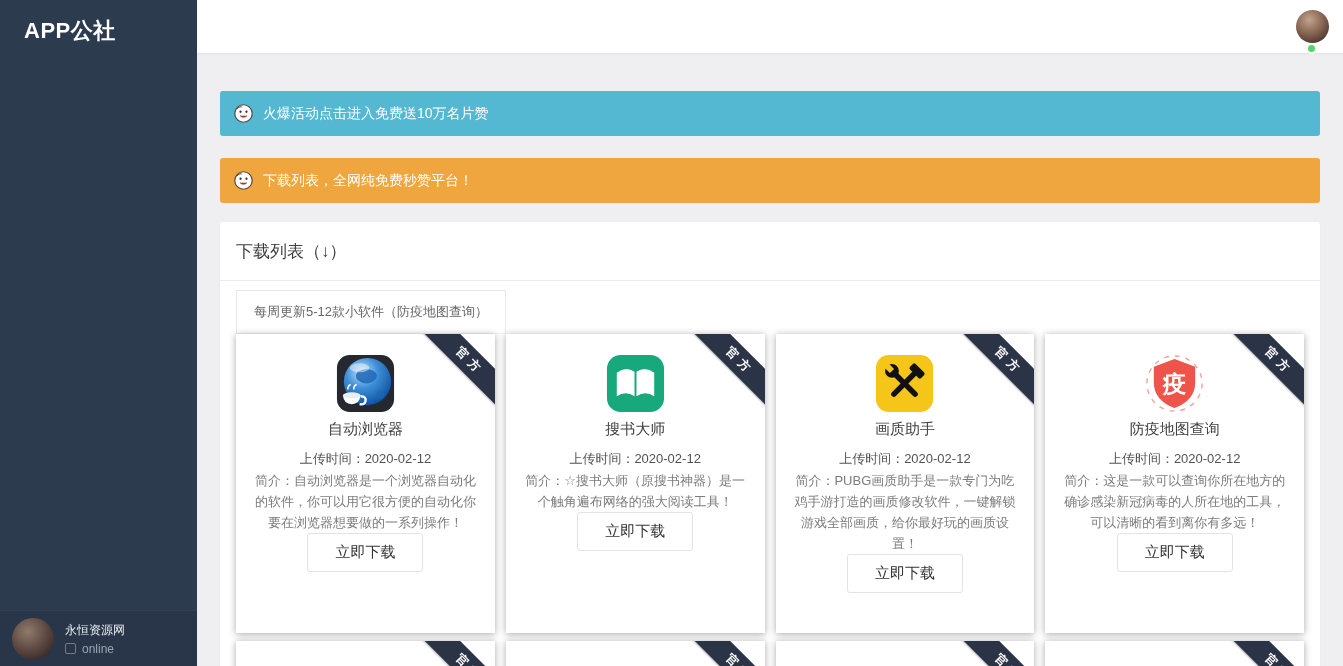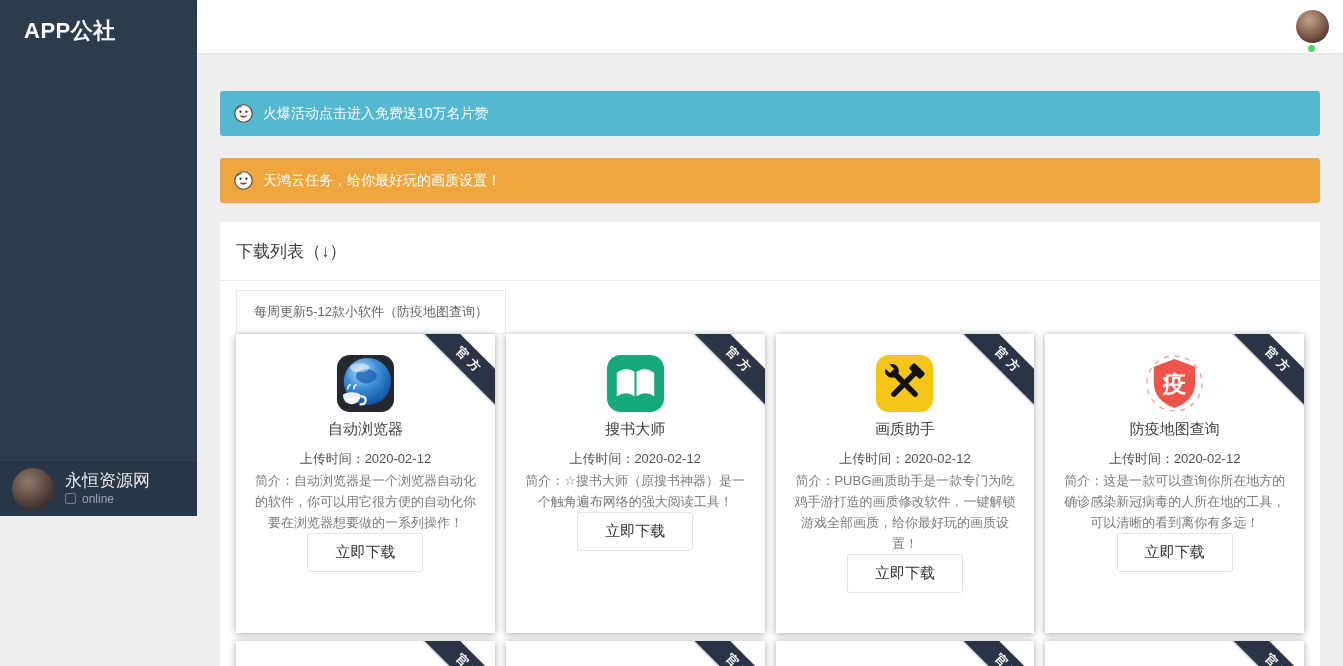--- a/index.html
+++ b/index.html
@@ -3,37 +3,37 @@
 <meta charset="utf-8">
 <style>
   * { margin:0; padding:0; box-sizing:border-box; }
   html,body { width:1343px; height:666px; overflow:hidden; }
   body {
     font-family:"Liberation Sans","DejaVu Sans",sans-serif;
     background:#efeff1; color:#333; position:relative;
   }
   
   .sidebar {
-    position:absolute; left:0; top:0; width:197px; height:516px;
+    position:absolute; left:0; top:0; width:197px; height:666px;
     background:#2d3b4f; display:flex; flex-direction:column;
   }
   .sidebar-title {
     color:#fff; font-size:22px; font-weight:bold; padding:16px 24px;
     letter-spacing:.5px;
   }
   .sidebar-footer {
     margin-top:auto; background:#293649; border-top:1px solid rgba(255,255,255,.05);
     display:flex; align-items:center; gap:11px; padding:8px 12px; height:56px;
   }
   .avatar { border-radius:50%; flex:none; }
   .avatar.side {
     width:42px; height:42px;
     background:radial-gradient(circle at 38% 32%, #907a6b, #55423c 55%, #241d1f 95%);
   }
-  .sf-name { color:#e9ecef; font-size:17px; line-height:17px; }
+  .sf-name { color:#e9ecef; font-size:12px; line-height:17px; }
   .sf-status { display:flex; align-items:center; gap:6px; margin-top:3px; }
   .sf-status .tofu {
     width:11px; height:11px; border:1px solid rgba(255,255,255,.35);
     border-radius:2px; display:inline-block;
   }
   .sf-status span.txt { color:#9aa5b1; font-size:12px; }
   
   .main { position:absolute; left:197px; top:0; right:0; height:666px; }
   .topbar {
     height:53px; background:#fff; box-shadow:0 1px 2px rgba(0,0,0,.06);
@@ -133,21 +133,21 @@
       <span>火爆活动点击进入免费送10万名片赞</span>
     </div>
     <div class="banner" style="background:#f0a63e">
       <span class="bicon"><svg viewBox="0 0 24 24" width="21" height="21">
             <circle cx="12" cy="12" r="10" fill="#fdfdfd" stroke="#5a4a3a" stroke-width="1.4"></circle>
             <circle cx="8.6" cy="10" r="1.3" fill="#333"></circle>
             <circle cx="15.4" cy="10" r="1.3" fill="#333"></circle>
             <path d="M8 14.5 Q12 18 16 14.5" fill="#b33" stroke="#733" stroke-width=".8"></path>
             <path d="M4 7 Q7 3.5 10 4.5" fill="none" stroke="#5a4a3a" stroke-width="1.2"></path>
           </svg></span>
-      <span>天鸿云任务，给你最好玩的画质设置！</span>
+      <span>下载列表，全网纯免费秒赞平台！</span>
     </div>
 
     <section class="panel">
       <div class="panel-title">下载列表（↓）</div>
       <div class="tab">每周更新5-12款小软件（防疫地图查询）</div>
 
       <div class="grid" id="apps-grid">
   <div class="card">
     <div class="ribbon">官方</div>
     <div class="app-icon"><svg viewBox="0 0 64 64" width="63" height="63">

